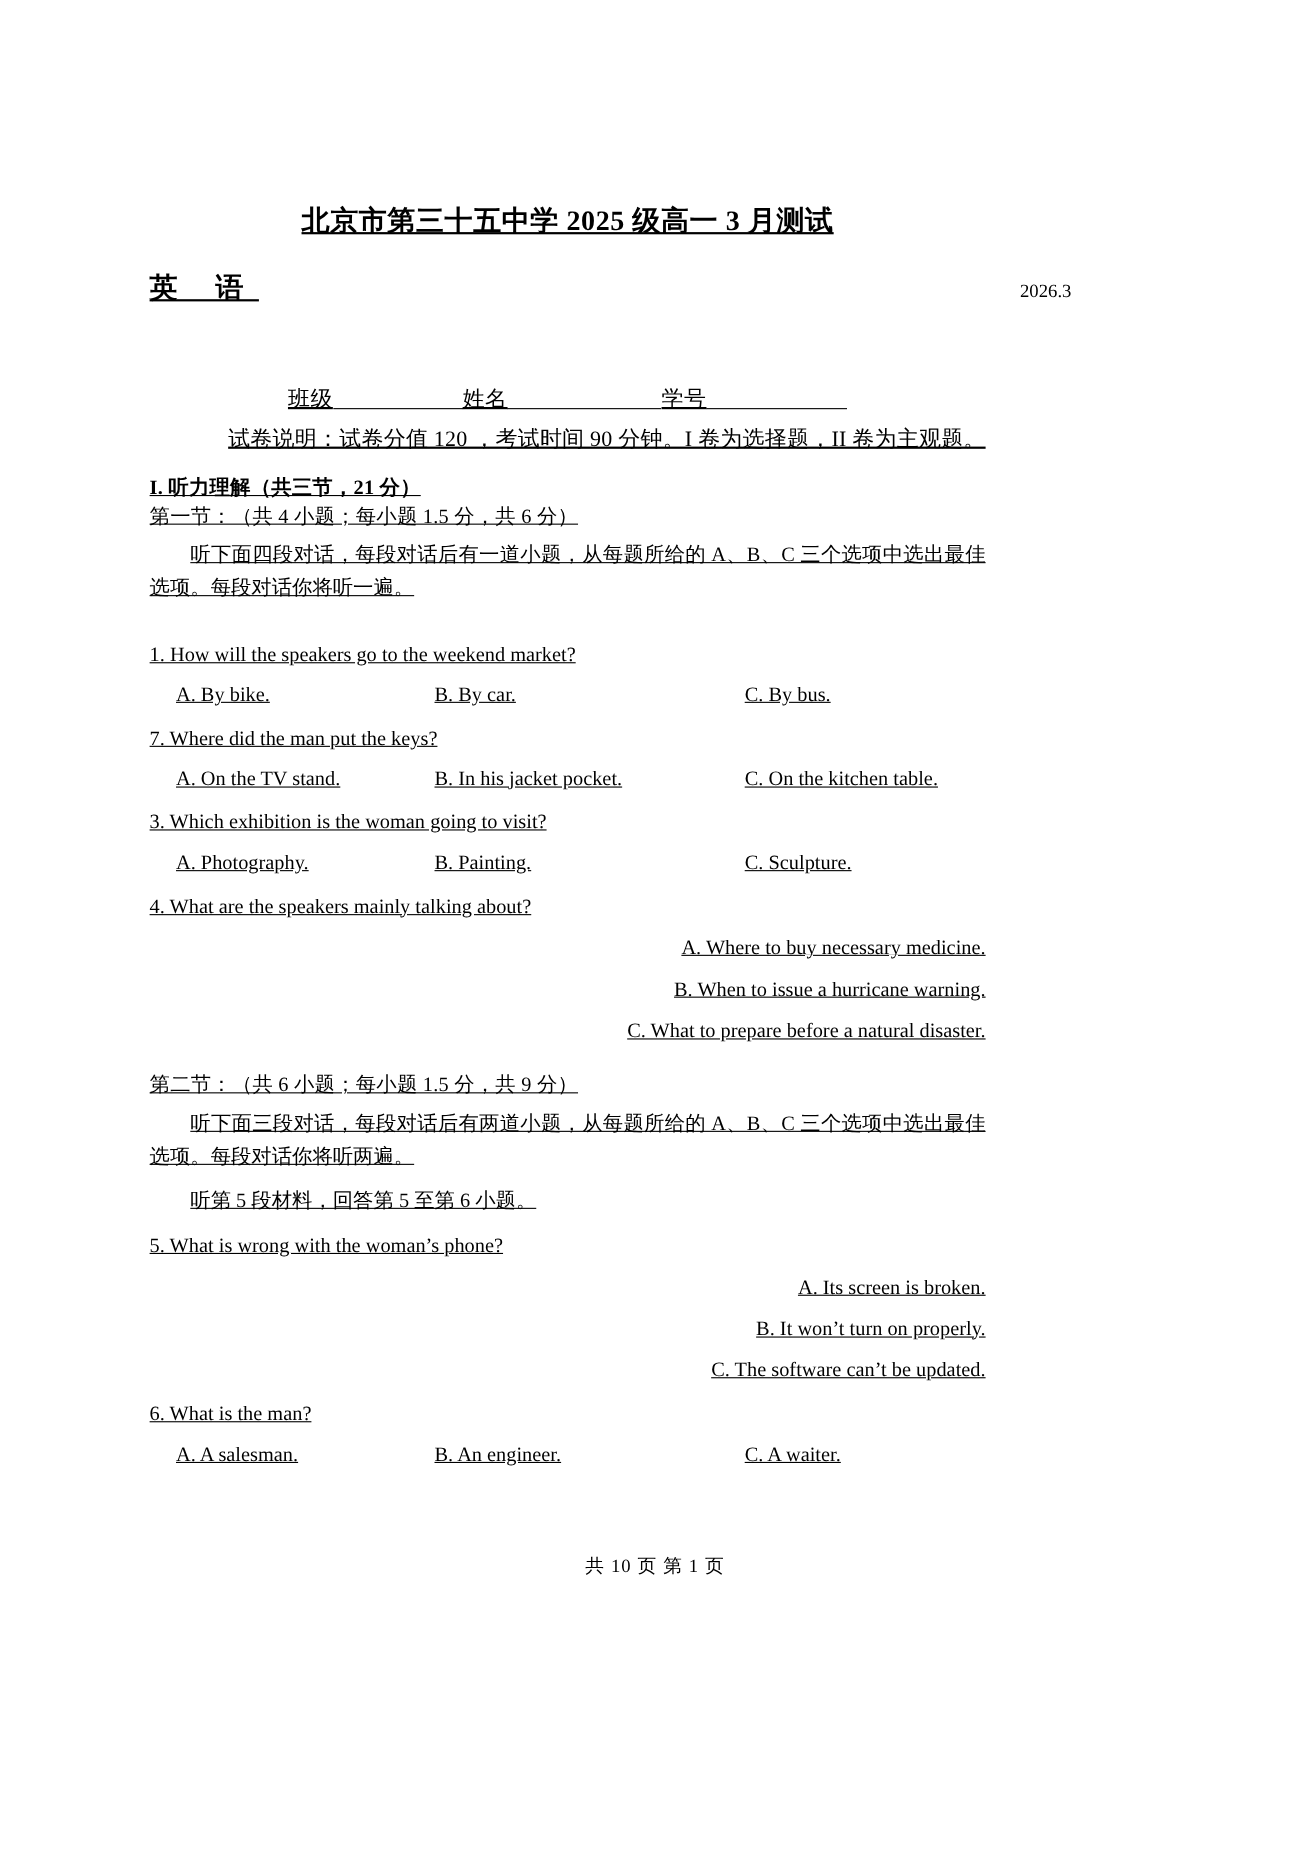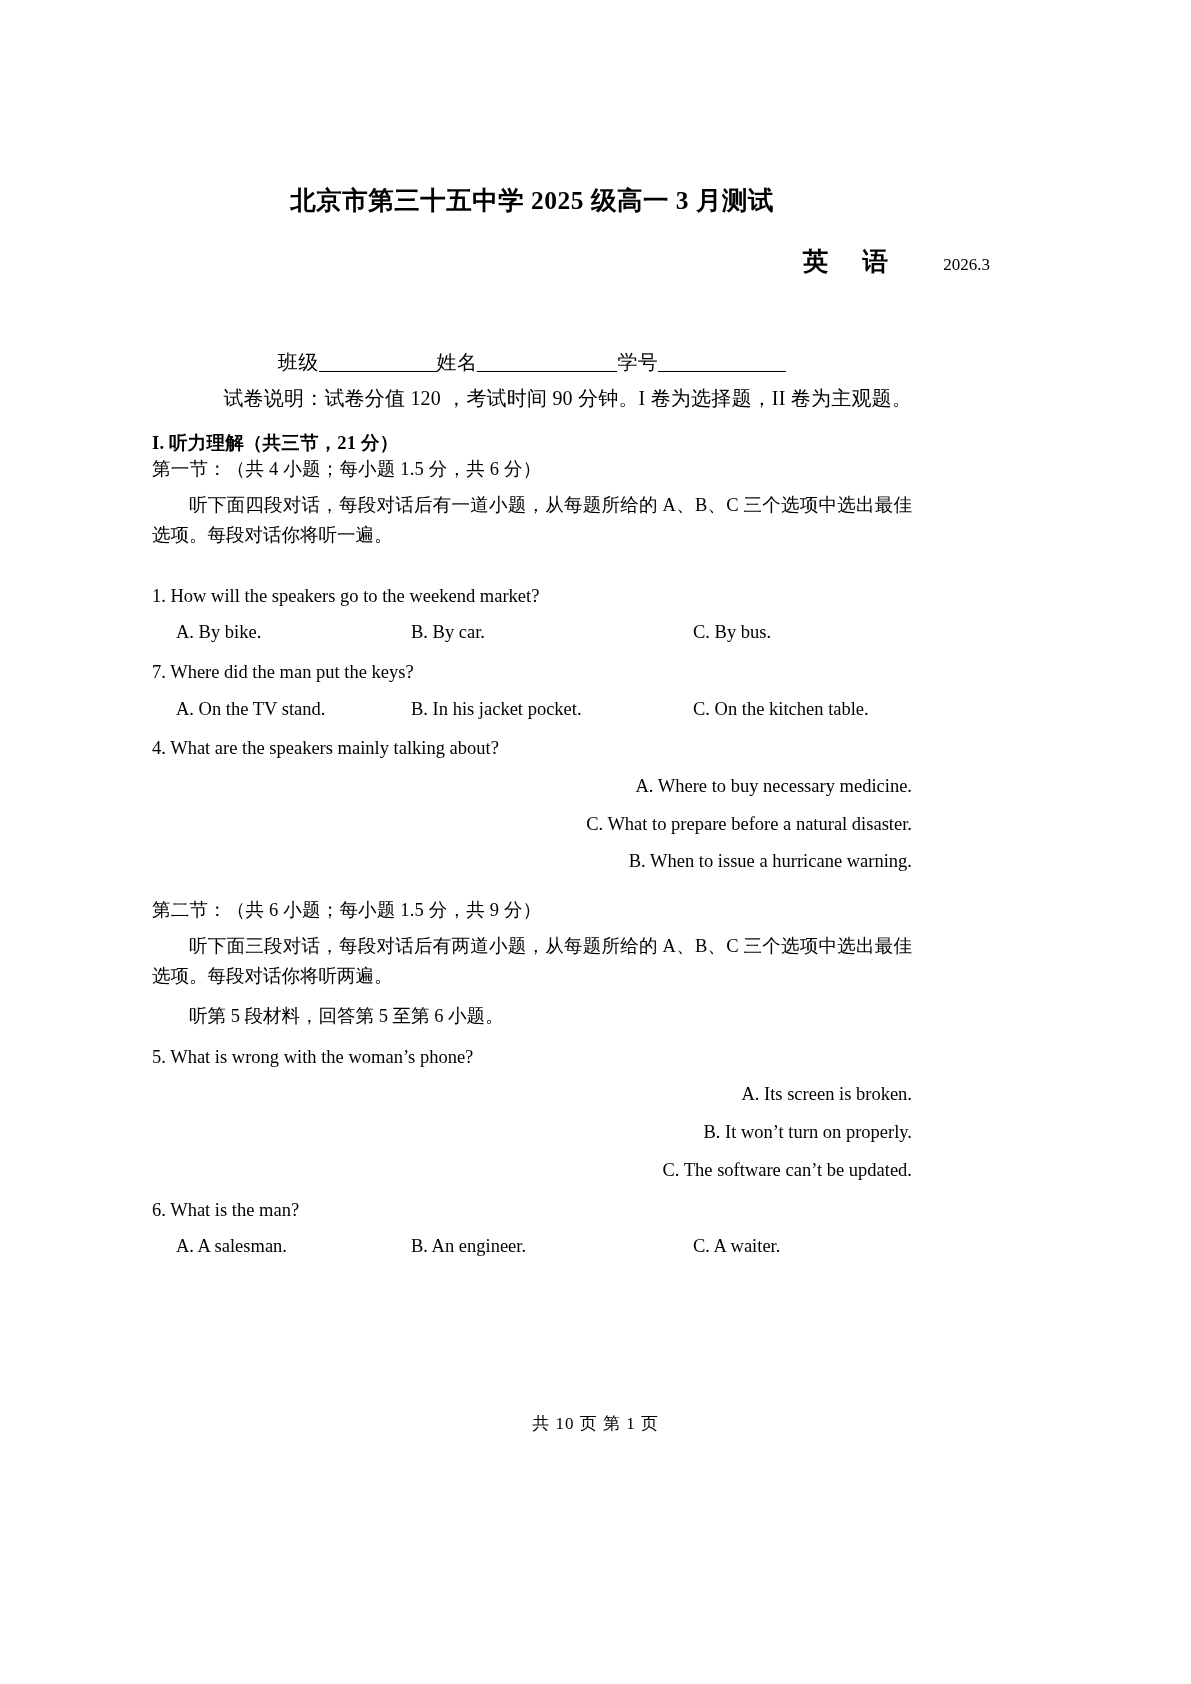--- a/index.html
+++ b/index.html
@@ -18,42 +18,43 @@
   .page {
     position: relative;
     width: 1191px;
     height: 1684px;
     box-sizing: border-box;
     padding: 0;
   }
   
   .content {
     position: absolute;
-    left: 152px;
+    left: 136px;
     top: 0;
     width: 760px;
+    text-decoration: underline;
   }
 
   
   .doc-title {
     text-align: center;
     font-weight: bold;
     font-size: 25.5px;
     letter-spacing: 0.5px;
     margin: 0;
     padding-top: 186px;
     line-height: 1.2;
   }
   .subject-row {
     position: relative;
     margin-top: 30px;
     height: 40px;
   }
   .subject-title {
-    text-align: right;
+    text-align: left;
     font-weight: bold;
     font-size: 25.5px;
     letter-spacing: 14px;
     line-height: 1.2;
     margin: 0;
     padding-right: 10px;
   }
   .exam-date {
     position: absolute;
     right: -78px;
@@ -193,27 +194,35 @@
 
     <div class="q-block">
       <div class="q-stem">7. Where did the man put the keys?</div>
       <div class="q-opts">
         <span class="opt">A. On the TV stand.</span>
         <span class="opt">B. In his jacket pocket.</span>
         <span class="opt">C. On the kitchen table.</span>
       </div>
     </div>
 
+    <div class="q-block">
+      <div class="q-stem">3. Which exhibition is the woman going to visit?</div>
+      <div class="q-opts">
+        <span class="opt">A. Photography.</span>
+        <span class="opt">B. Painting.</span>
+        <span class="opt">C. Sculpture.</span>
+      </div>
+    </div>
 
     <div class="q-block">
       <div class="q-stem">4. What are the speakers mainly talking about?</div>
       <div class="q-opts-stacked">
         <div class="opt">A. Where to buy necessary medicine.</div>
+        <div class="opt">B. When to issue a hurricane warning.</div>
         <div class="opt">C. What to prepare before a natural disaster.</div>
-        <div class="opt">B. When to issue a hurricane warning.</div>
       </div>
     </div>
 
     <div class="gap-lg"></div>
 
     <div class="sub-heading">第二节：（共 6 小题；每小题 1.5 分，共 9 分）</div>
 
     <div class="para">听下面三段对话，每段对话后有两道小题，从每题所给的 A、B、C 三个选项中选出最佳选项。每段对话你将听两遍。</div>
 
     <div class="para">听第 5 段材料，回答第 5 至第 6 小题。</div>

